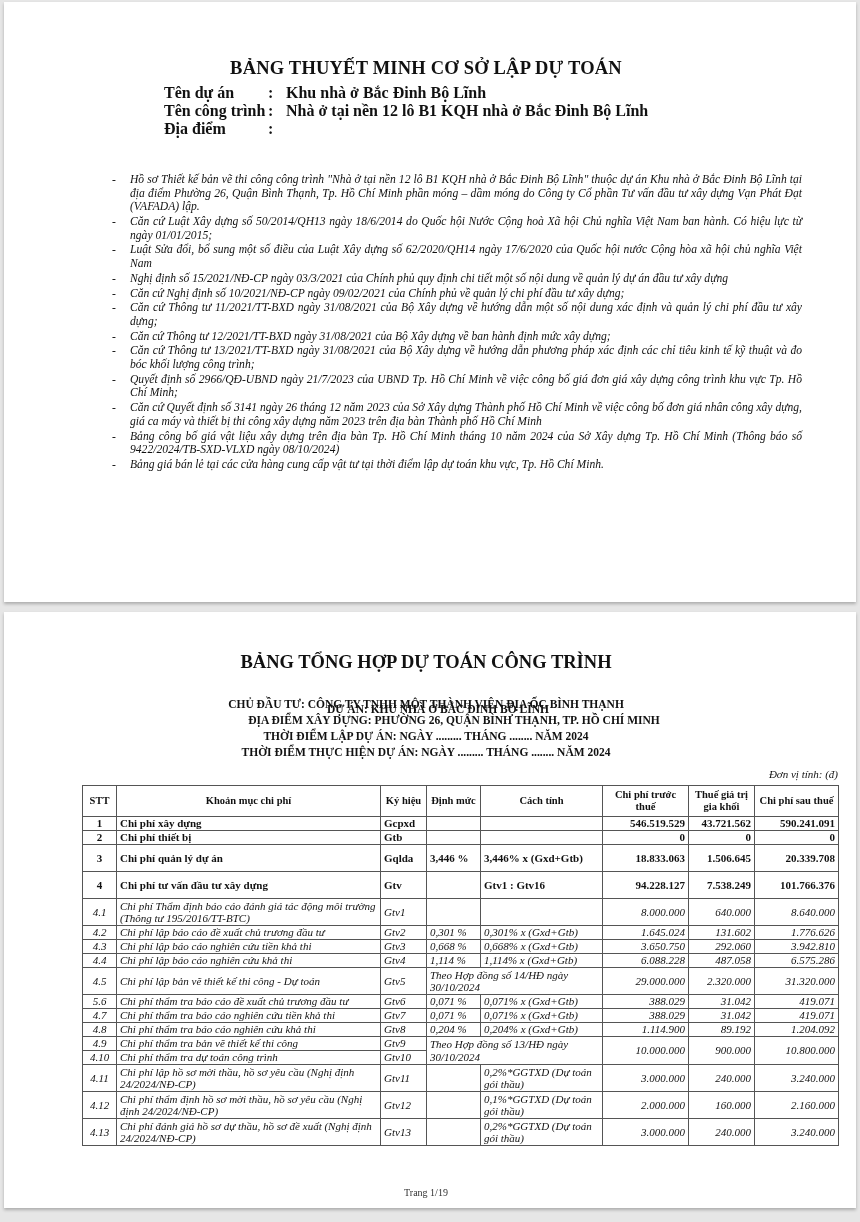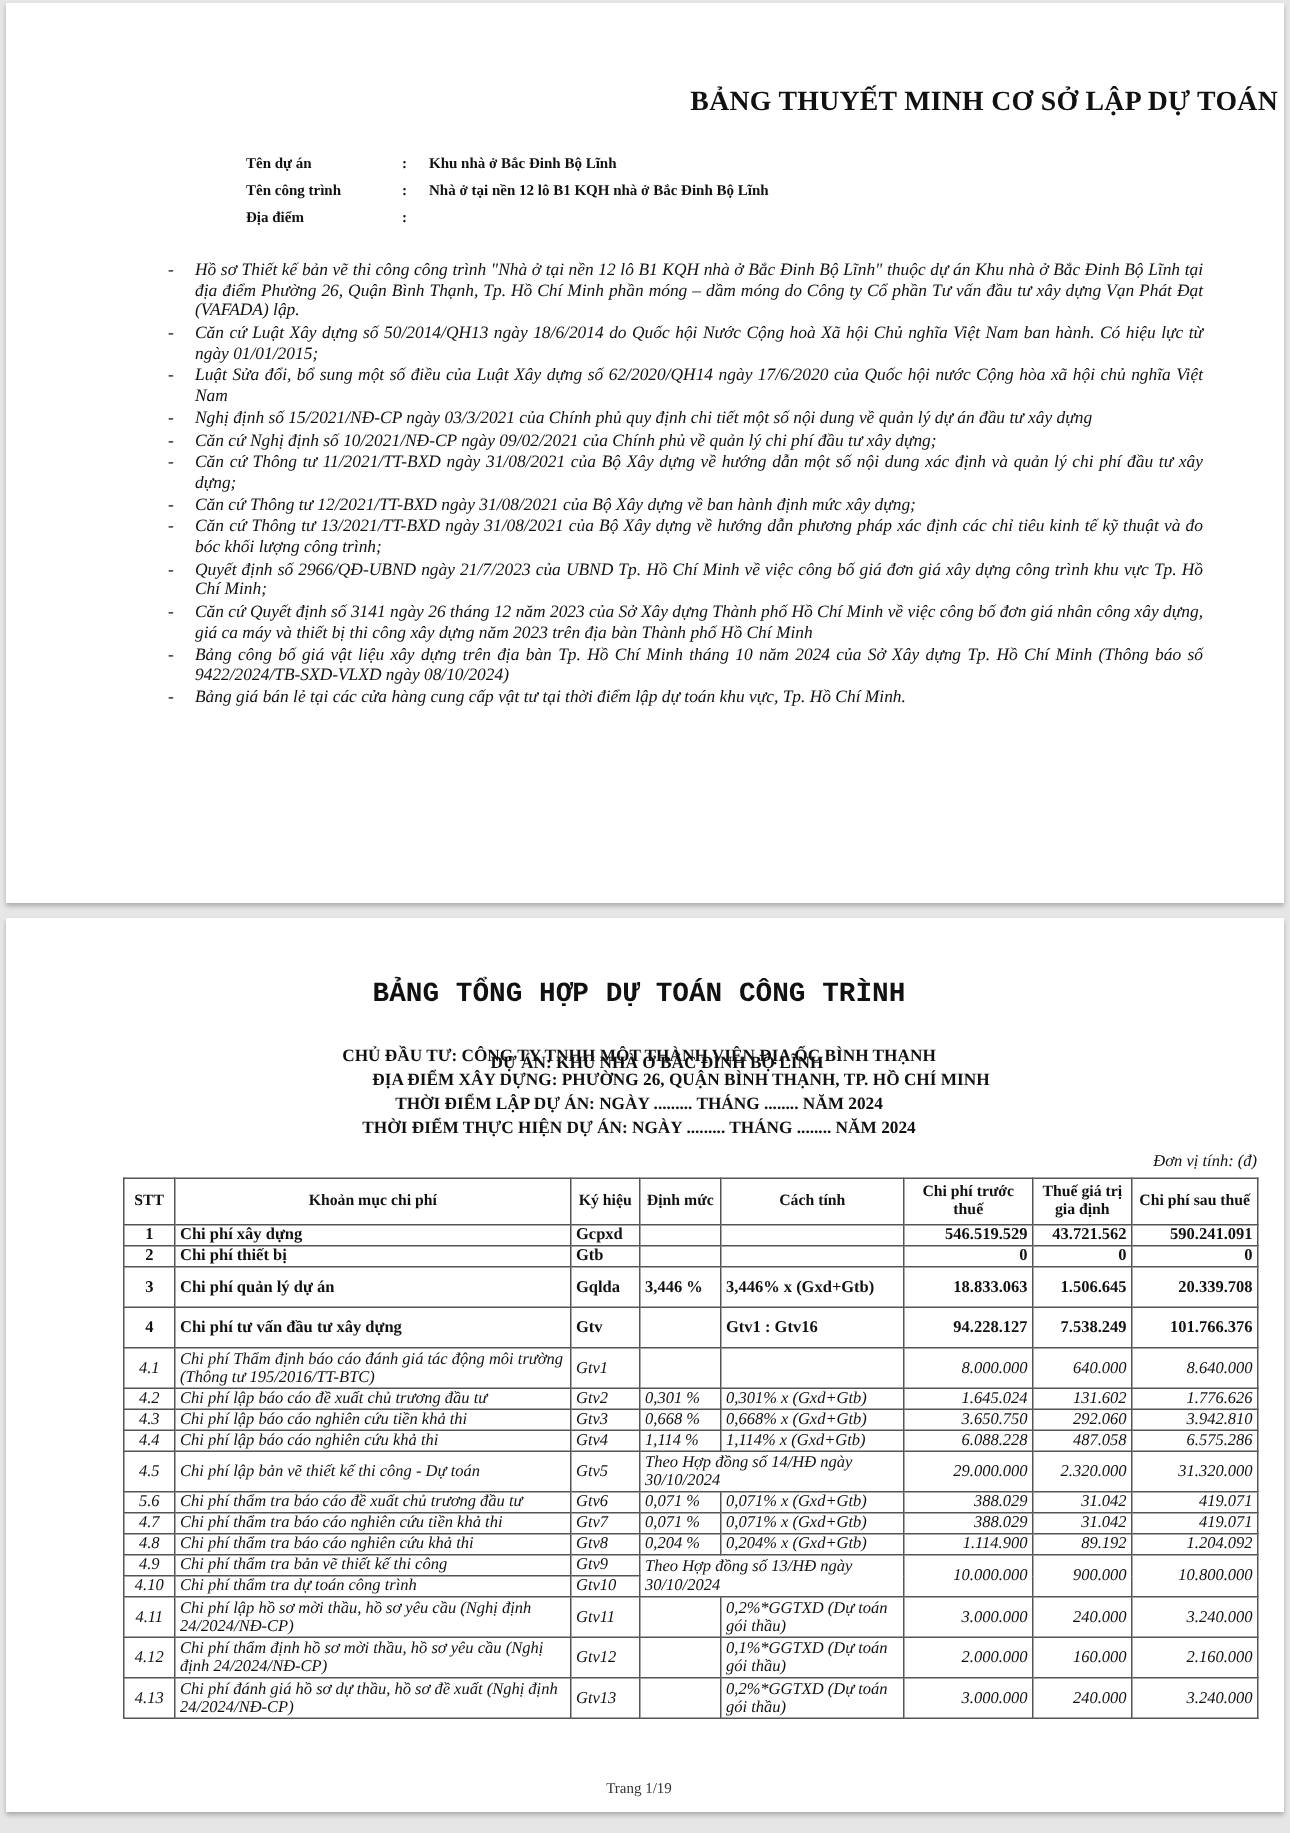--- a/index.html
+++ b/index.html
@@ -8,35 +8,35 @@
     font-family:"Liberation Serif", "DejaVu Serif", serif; color:#111;
   }
   .page {
     position:absolute; left:4px; width:852px; background:#fff;
     box-shadow:0 2px 3px rgba(0,0,0,0.25);
   }
   #page1 { top:2px; height:600px; }
   #page2 { top:612px; height:596px; }
 
   .title1 {
-    position:absolute; top:58px; left:0; width:852px; text-align:right;
+    position:absolute; top:58px; left:0; width:852px; text-align:center;
     font-weight:bold; font-size:18.5px; letter-spacing:0.2px;
   }
-  .info { position:absolute; left:164px; top:104px; font-weight:bold; font-size:10px;font-family:Liberation Serif, serif; }
+  .info { position:absolute; left:164px; top:84px; font-weight:bold; font-size:16px;font-family:Liberation Serif, serif; }
   .info-row { height:18px; display:flex; }
   .info-label { width:104px; }
   .info-colon { width:18px; }
 
   .notes { position:absolute; left:112px; top:173px; width:690px; font-style:italic; font-size:11.6px; line-height:13.6px; }
   .note { display:flex; margin-bottom:1.2px; }
   .note .dash { width:18px; flex:none; }
   .note .txt { flex:1; text-align:justify; }
 
   .p2-head { position:absolute; left:0; width:852px; text-align:center; font-weight:bold; }
-  .p2-title { top:652px; font-size:18.5px;font-family:Liberation Mono, monospace; }
+  .p2-title { top:652px; font-size:18.5px; }
   .p2-sub { font-size:11.5px; }
 
   .unit { position:absolute; right:22px; top:768px; font-style:italic; font-size:11px; }
 
   table.est {
     position:absolute; left:82px; top:785px; width:756px;
     border-collapse:collapse; font-size:11px; table-layout:fixed;
   }
   table.est td, table.est th {
     border:1px solid #555; padding:0 3px; line-height:12.5px; vertical-align:middle;
@@ -147,21 +147,21 @@
       <col style="width:84px">
   </colgroup>
   <thead>
     <tr>
       <th>STT</th>
       <th>Khoản mục chi phí</th>
       <th>Ký hiệu</th>
       <th>Định mức</th>
       <th>Cách tính</th>
       <th>Chi phí trước thuế</th>
-      <th>Thuế giá trị gia định</th>
+      <th>Thuế giá trị gia khối</th>
       <th>Chi phí sau thuế</th>
     </tr>
   </thead>
   <tbody>
     <tr class="b r1">
       <td class="stt">1</td>
       <td>Chi phí xây dựng</td>
       <td class="c">Gcpxd</td>
       <td class="c"></td>
       <td class="c"></td>

